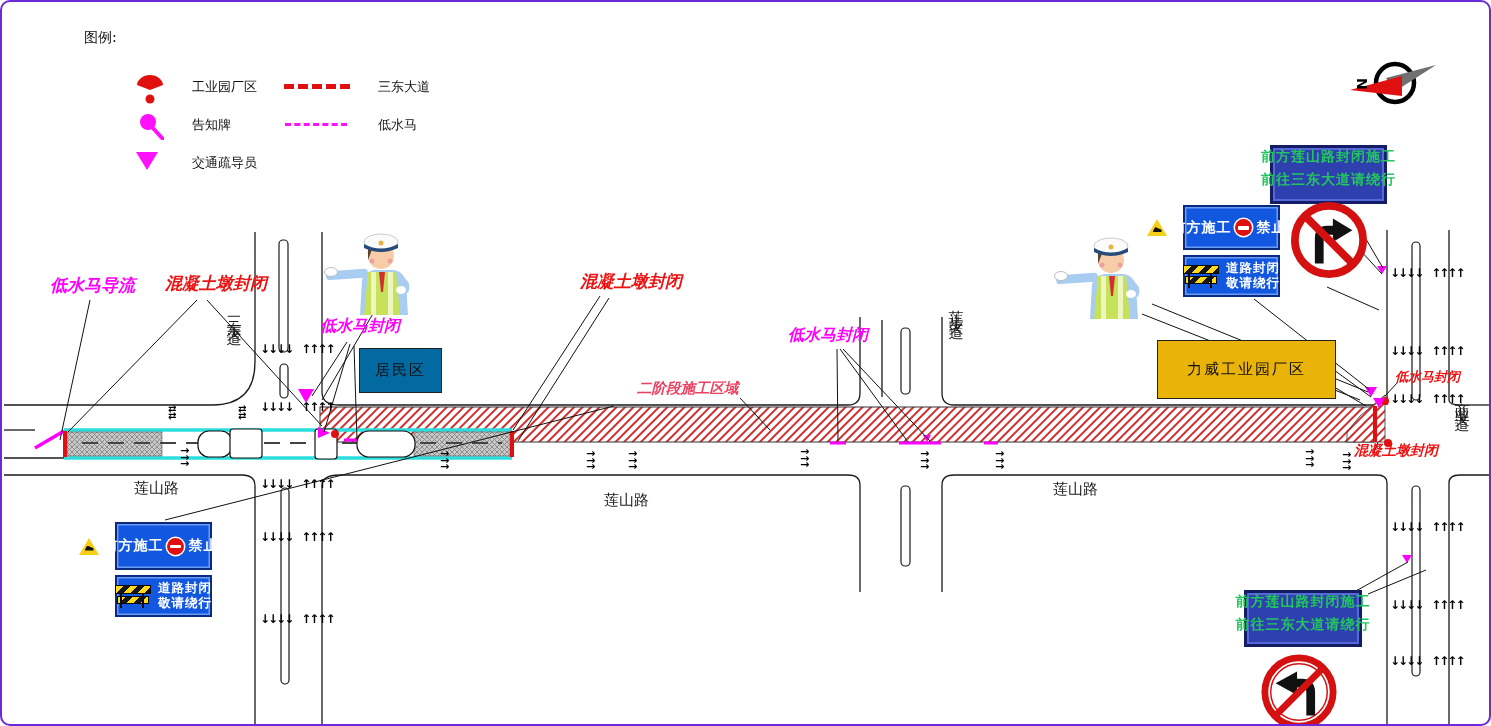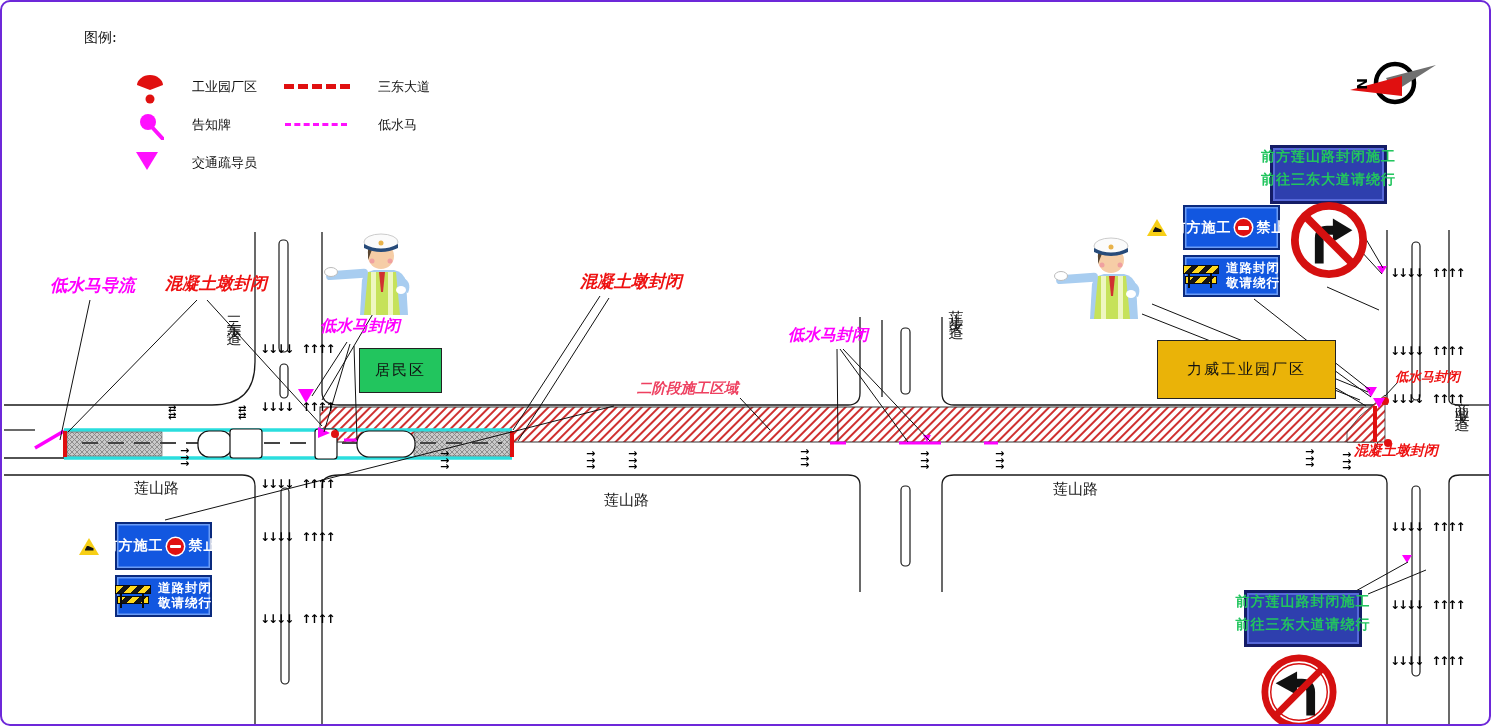--- a/index.html
+++ b/index.html
@@ -16,21 +16,21 @@
   .tri-mag{width:0;height:0;border-left:11px solid transparent;border-right:11px solid transparent;border-top:18px solid #ff10ff;}
   
   .anno{font-family:"DejaVu Sans",sans-serif;font-weight:bold;font-style:italic;white-space:nowrap;}
   .mag{color:#ff00ff;} .red{color:#ee1111;} .pink{color:#ee4060;}
   .roadlabel{font-family:"DejaVu Serif",serif;font-size:15px;color:#1a1a1a;white-space:nowrap;}
   .vroad{font-family:"DejaVu Serif",serif;font-size:15px;color:#1a1a1a;writing-mode:vertical-rl;
          text-orientation:upright;letter-spacing:5px;}
   
   .bld{display:flex;align-items:center;justify-content:center;border:1.5px solid #222;
        font-family:"DejaVu Serif",serif;font-size:15px;color:#111;letter-spacing:2px;}
-  .bld-pink{background:#eab308;} .bld-purple{background:#22c55e;font-family:Liberation Mono, monospace;}
+  .bld-pink{background:#eab308;} .bld-purple{background:#0369a1;font-family:Liberation Mono, monospace;}
   
   .sign-s{background:#1257e0;border:2px solid #0a2a7e;box-shadow:inset 0 0 0 1.5px #6b9cf5;
           color:#fff;font-weight:bold;display:flex;flex-direction:row;justify-content:center;
           gap:3px;padding:3px 4px;box-sizing:border-box;}
   .sign-s .srow{display:flex;align-items:center;gap:5px;font-size:14px;letter-spacing:1px;white-space:nowrap;}
   .sign-closed{flex-direction:row;align-items:center;gap:5px;}
   .sign-closed .stwo{font-size:12.5px;line-height:15px;letter-spacing:1px;white-space:nowrap;}
   .sign-b{background:#2e3fae;border:3px solid #141c66;box-shadow:inset 0 0 0 2px #5668d8;
           color:#22c55e;font-weight:bold;font-size:14px;letter-spacing:1px;display:flex;
           flex-direction:column;align-items:center;justify-content:flex-start;gap:5px;

